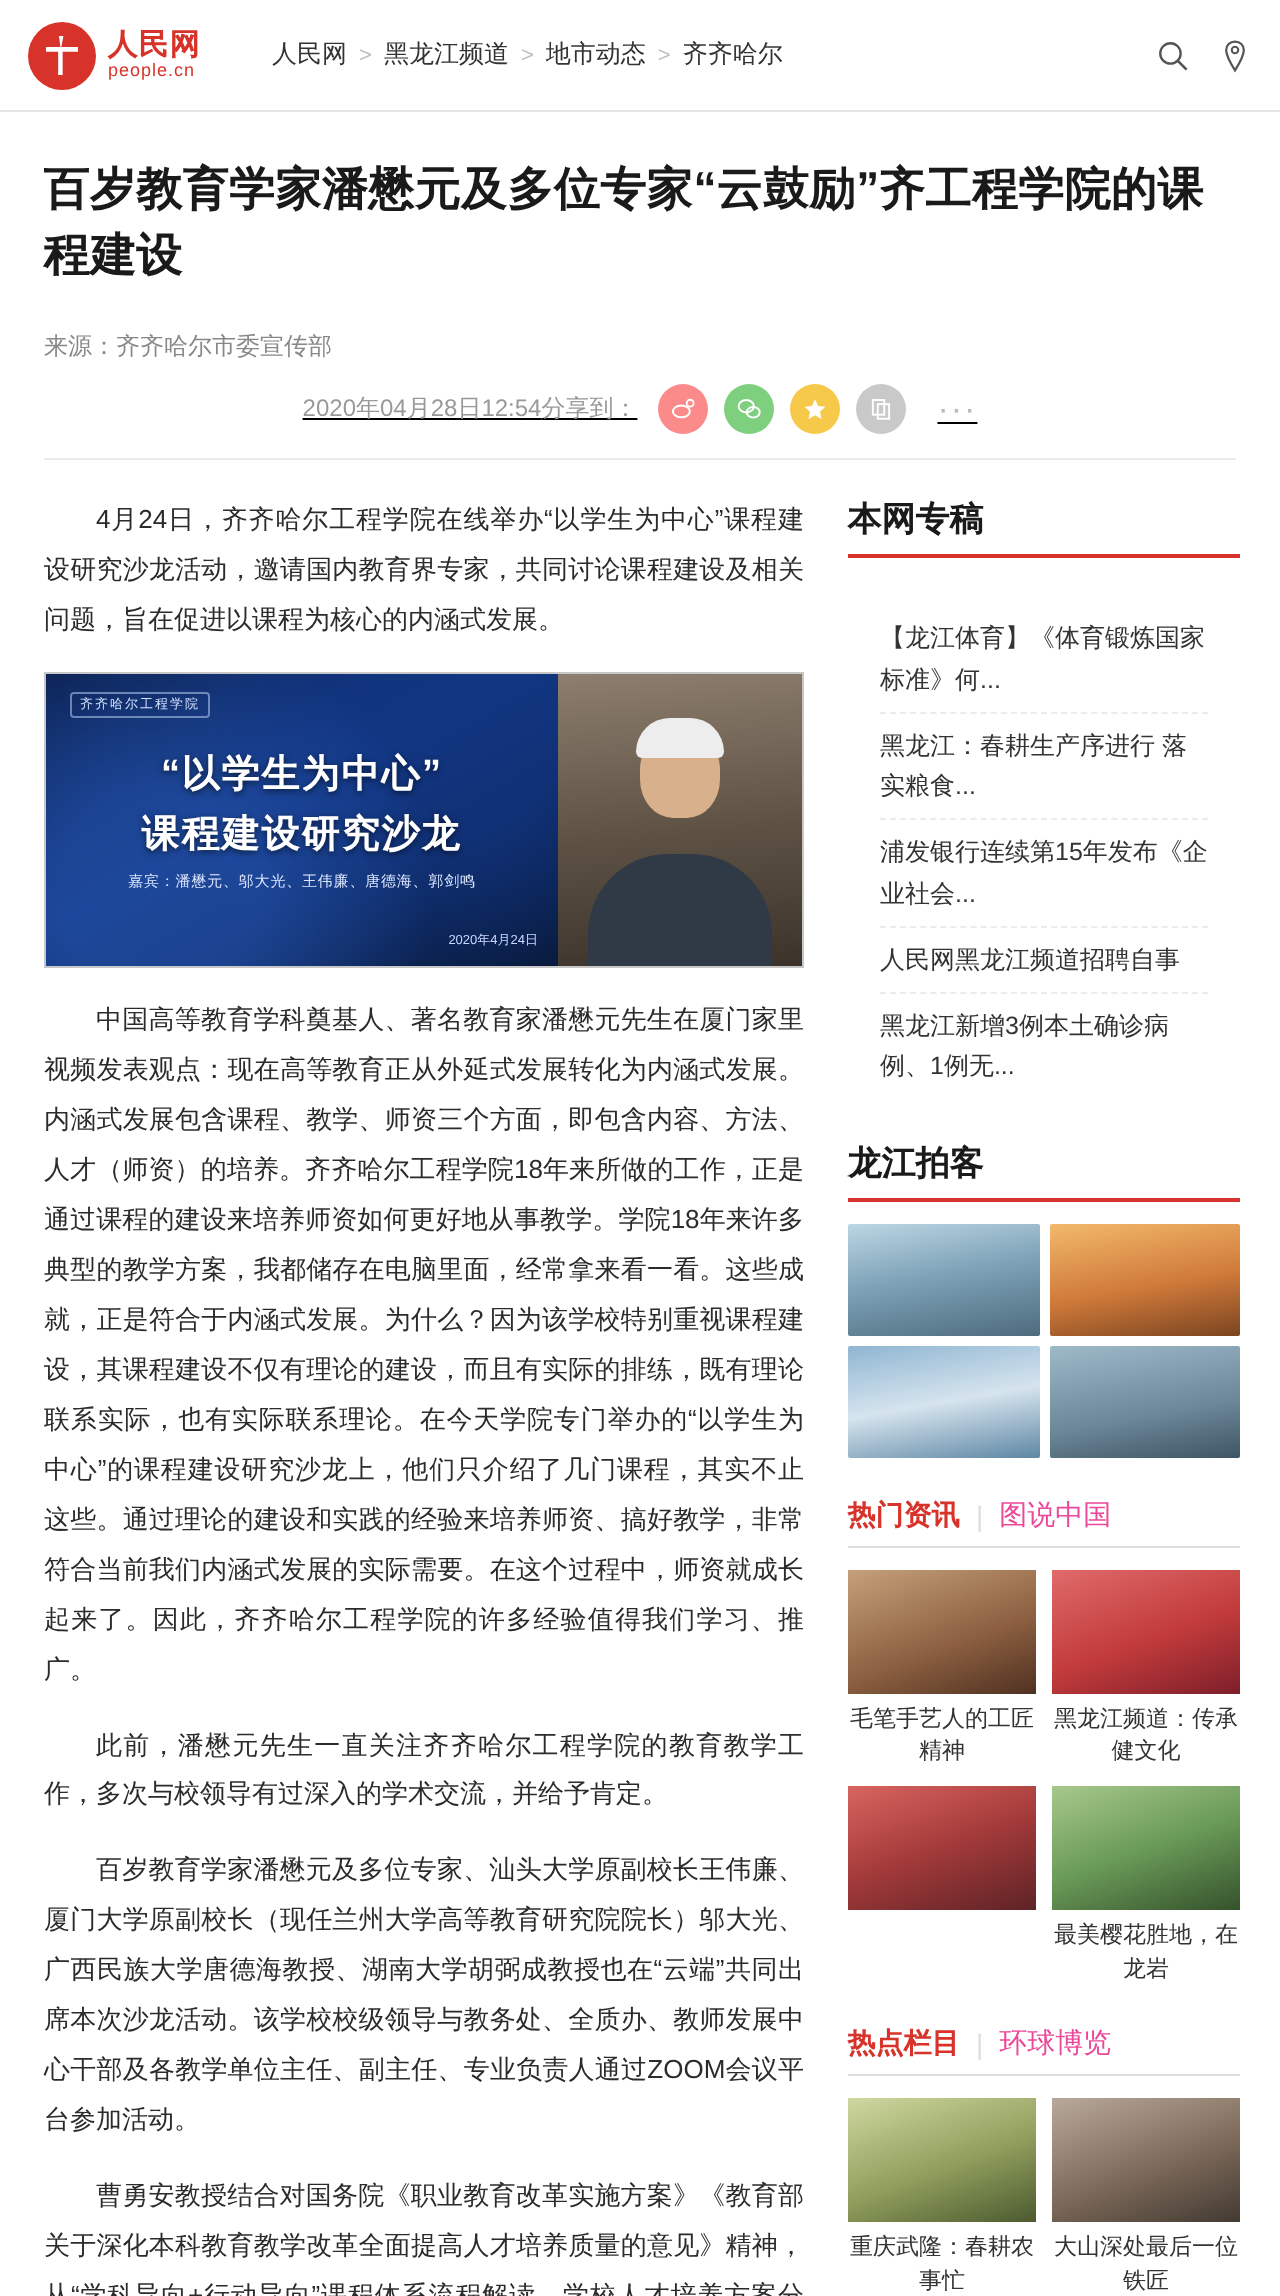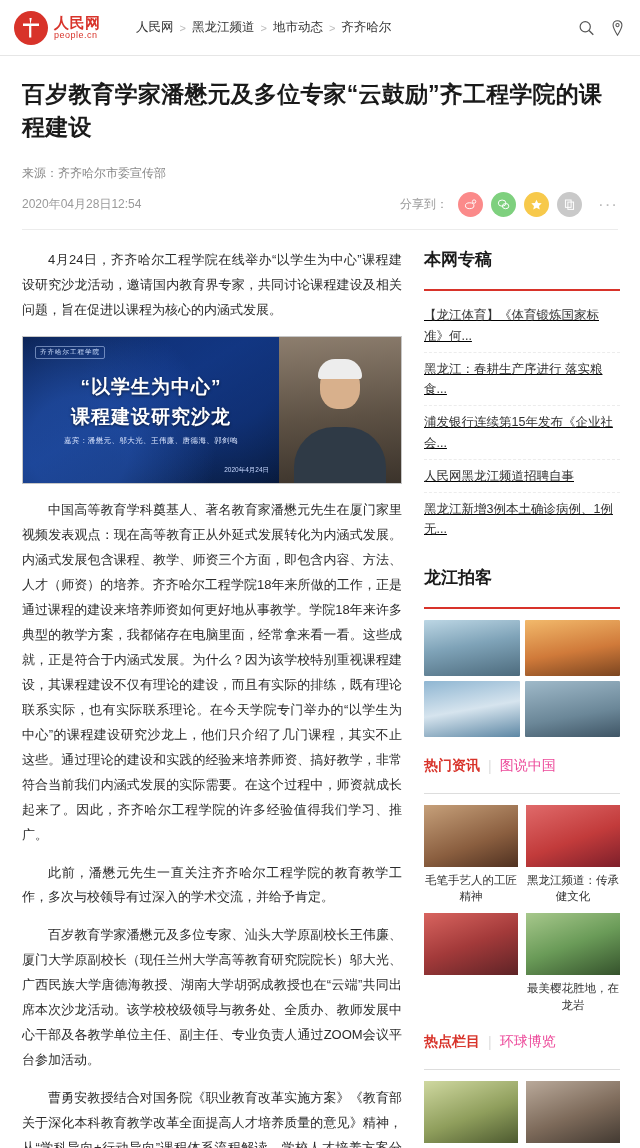--- a/index.html
+++ b/index.html
@@ -86,24 +86,25 @@
     letter-spacing: 0.2px;
   }
   .source {
     font-size: 12px;
     color: #888;
     margin-top: 22px;
   }
   .meta-row {
     display: flex;
     align-items: center;
-    justify-content: space-between;
+    justify-content: center;
     margin-top: 10px;
     padding-bottom: 12px;
     border-bottom: 1px solid #ececec;
+    text-decoration: underline;
   }
   .date { font-size: 12px; color: #999; }
   .share {
     display: flex;
     align-items: center;
     gap: 8px;
   }
   .share-label { font-size: 12px; color: #999; margin-right: 2px; }
   .sbtn {
     width: 25px; height: 25px;
@@ -206,32 +207,32 @@
     width: 92px; height: 56px; border-radius: 40px 40px 0 0;
     background: #2f3a46;
   }
 
   
   .panel { margin-bottom: 20px; }
   .panel-title {
     font-size: 17px;
     font-weight: bold;
     color: #1a1a1a;
-    padding-bottom: 18px;
+    padding-bottom: 6px;
     border-bottom: 2px solid #d8332a;
   }
   .panel-title.tabbed {
     border-bottom: 1px solid #ddd;
     display: flex; align-items: center; gap: 8px;
     font-size: 14px;
   }
   .panel-title.tabbed .tab { color: #d8332a; font-weight: bold; }
   .panel-title.tabbed .bar { color: #ddd; font-weight: normal; }
   .panel-title.tabbed .tab2 { color: #ec4899; font-weight: normal; font-family: Liberation Mono, monospace; }
-  .news-list { list-style: none; margin: 0; padding: 8px 0 0 0; text-decoration: underline; }
+  .news-list { list-style: none; margin: 16px; padding: 8px 0 0 0; }
   .news-list li {
     font-size: 12.5px;
     line-height: 1.62;
     color: #333;
     padding: 6px 0;
     border-bottom: 1px dashed #ececec;
   }
   .news-list li:last-child { border-bottom: none; }
 
   .grid-photos {

